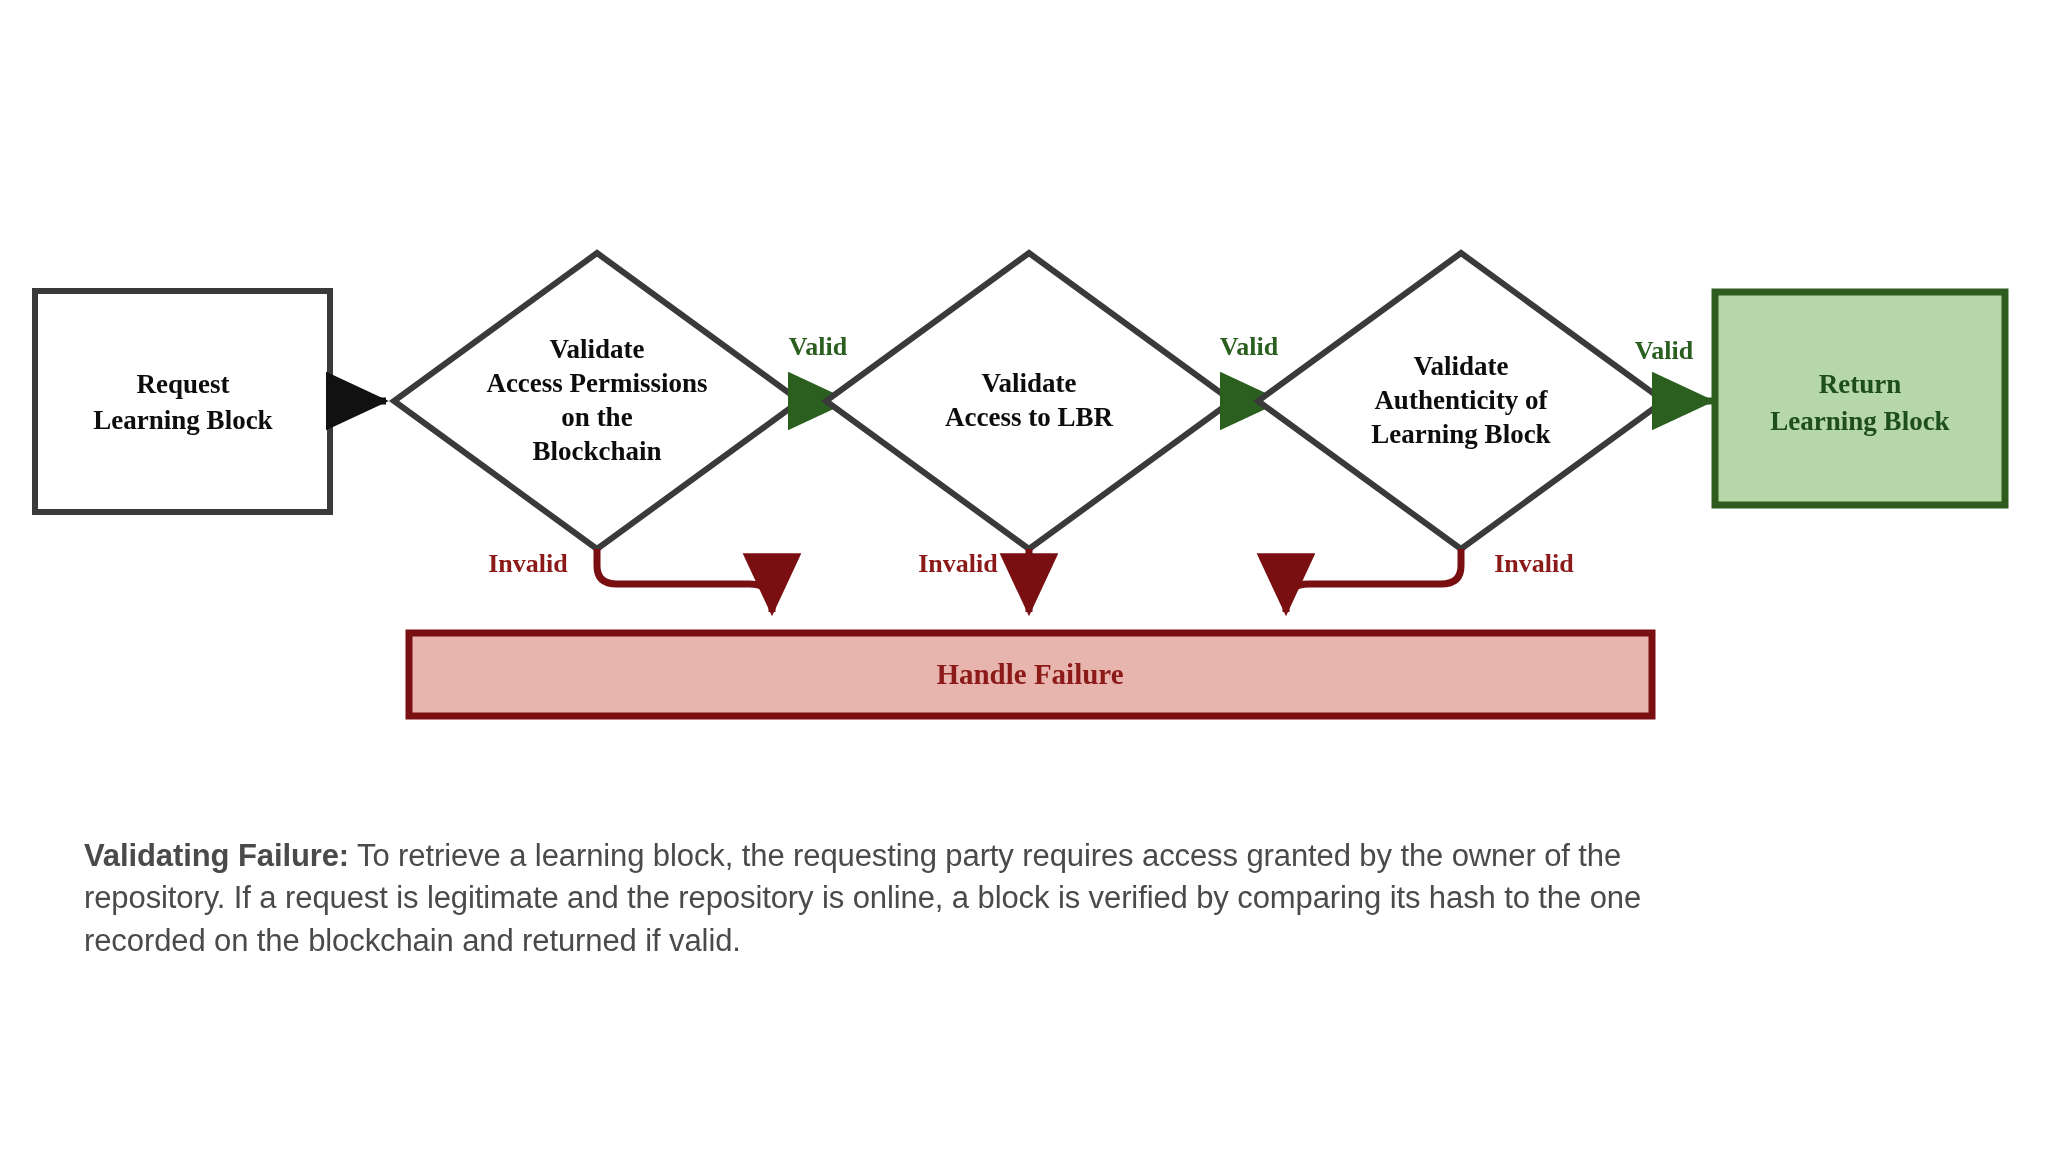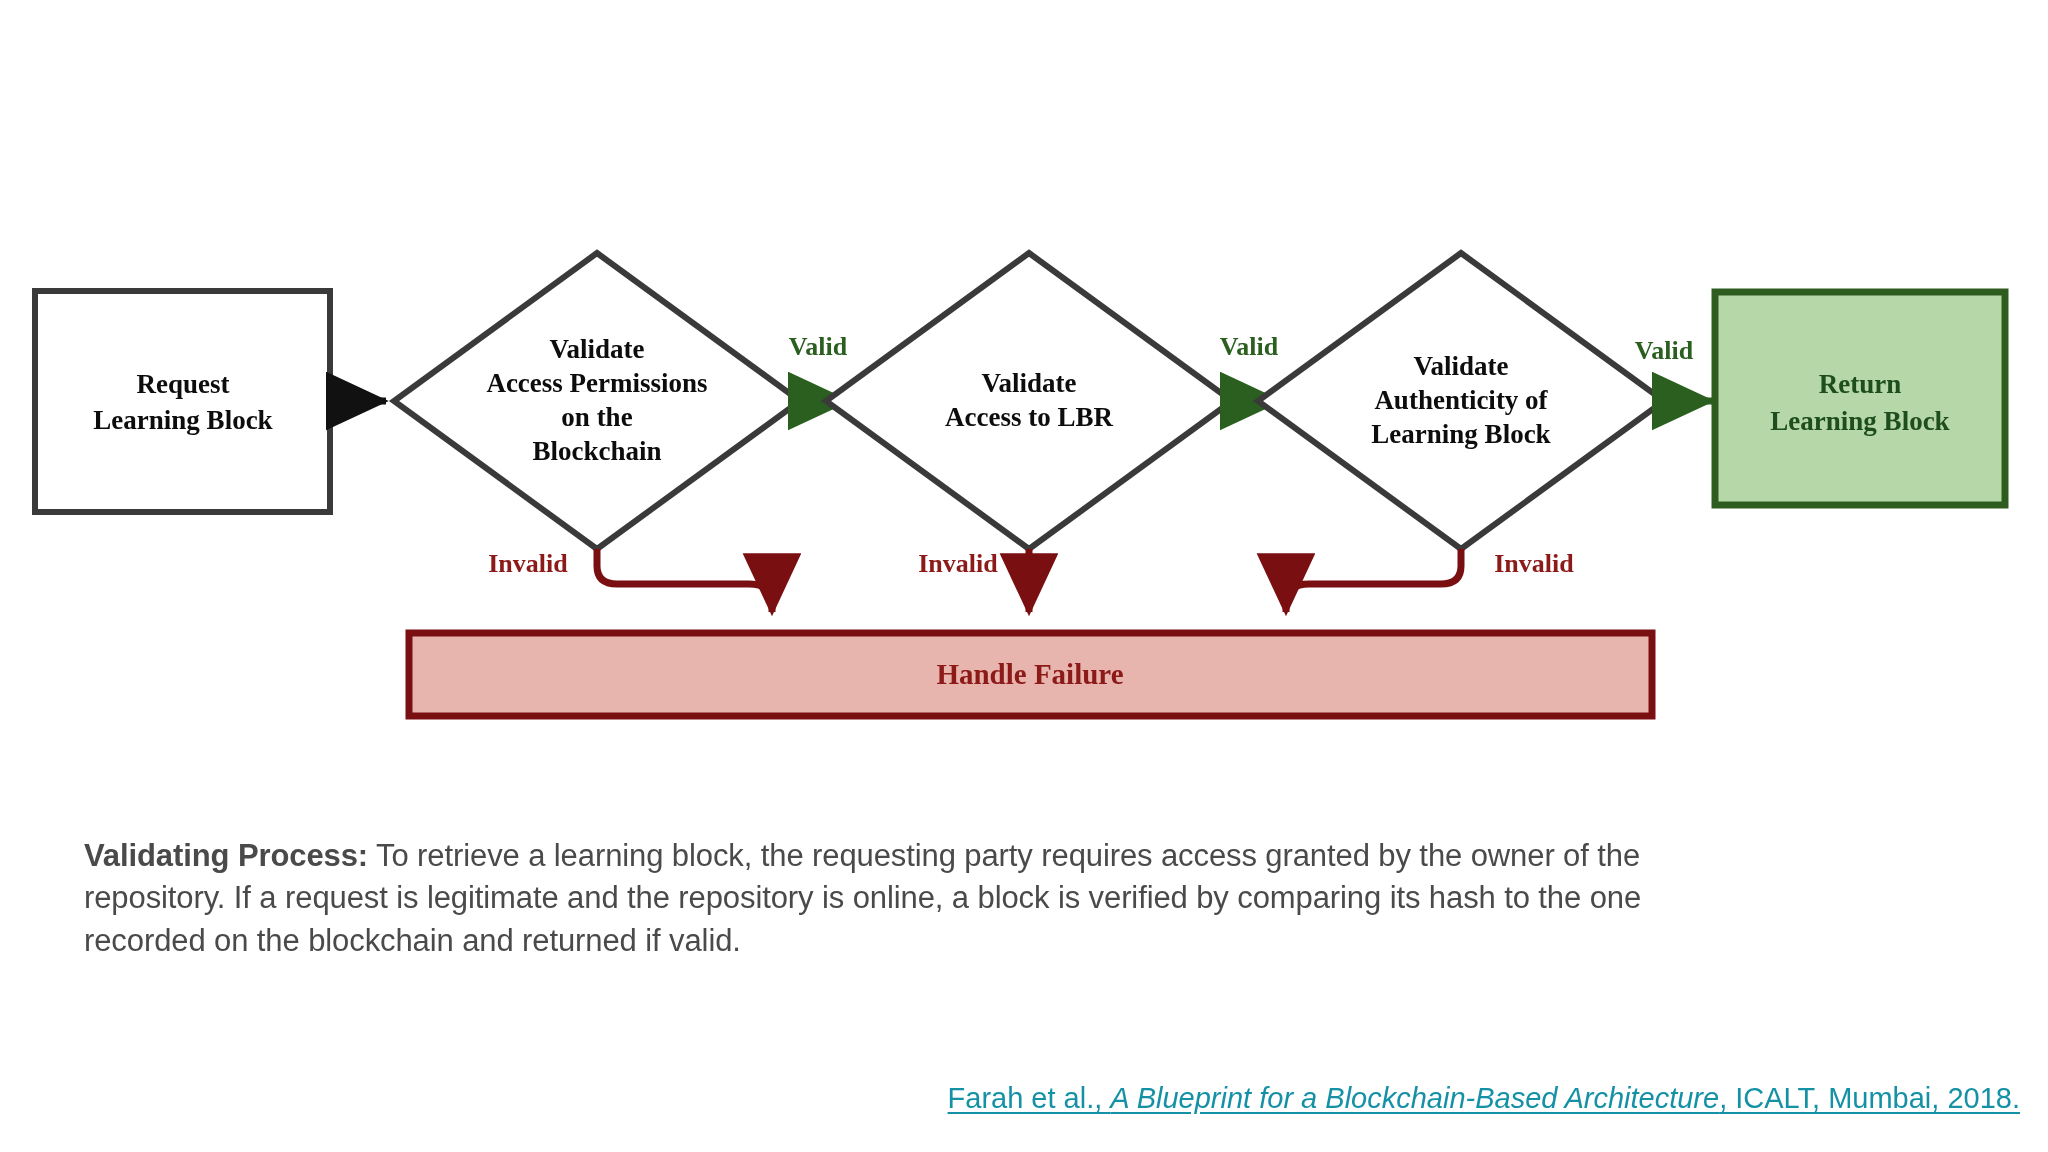--- a/index.html
+++ b/index.html
@@ -149,18 +149,17 @@
     <path d="M1461,549 L1461,566 Q1461,584 1441,584 L1309,584 Q1286,584 1286,604 L1286,612" fill="none" stroke="#7a0f12" stroke-width="7" marker-end="url(#arrow-red)"></path>
     <text class="edge-label edge-label-invalid" x="1534" y="566">Invalid</text>
 
     <g>
       <rect x="409" y="633" width="1243" height="83" fill="#e8b4ae" stroke="#7a0f12" stroke-width="7"></rect>
       <text class="node-label node-label-red" x="1030" y="677">Handle Failure</text>
     </g>
   </svg>
 
   <div id="caption">
-    <span class="lead">Validating Process:</span><span> To retrieve a learning block, the requesting party requires access granted by the owner of the repository. If a request is legitimate and the repository is online, a block is verified by comparing its hash to the one recorded on the blockchain and returned if valid.</span>
+    <span class="lead">Validating Failure:</span><span> To retrieve a learning block, the requesting party requires access granted by the owner of the repository. If a request is legitimate and the repository is online, a block is verified by comparing its hash to the one recorded on the blockchain and returned if valid.</span>
   </div>
 
-  <div id="citation"><span>Farah et al., </span><span class="ital">A Blueprint for a Blockchain-Based Architecture</span><span>, ICALT, Mumbai, 2018.</span></div>
 
 </div>
 
 </body></html>

